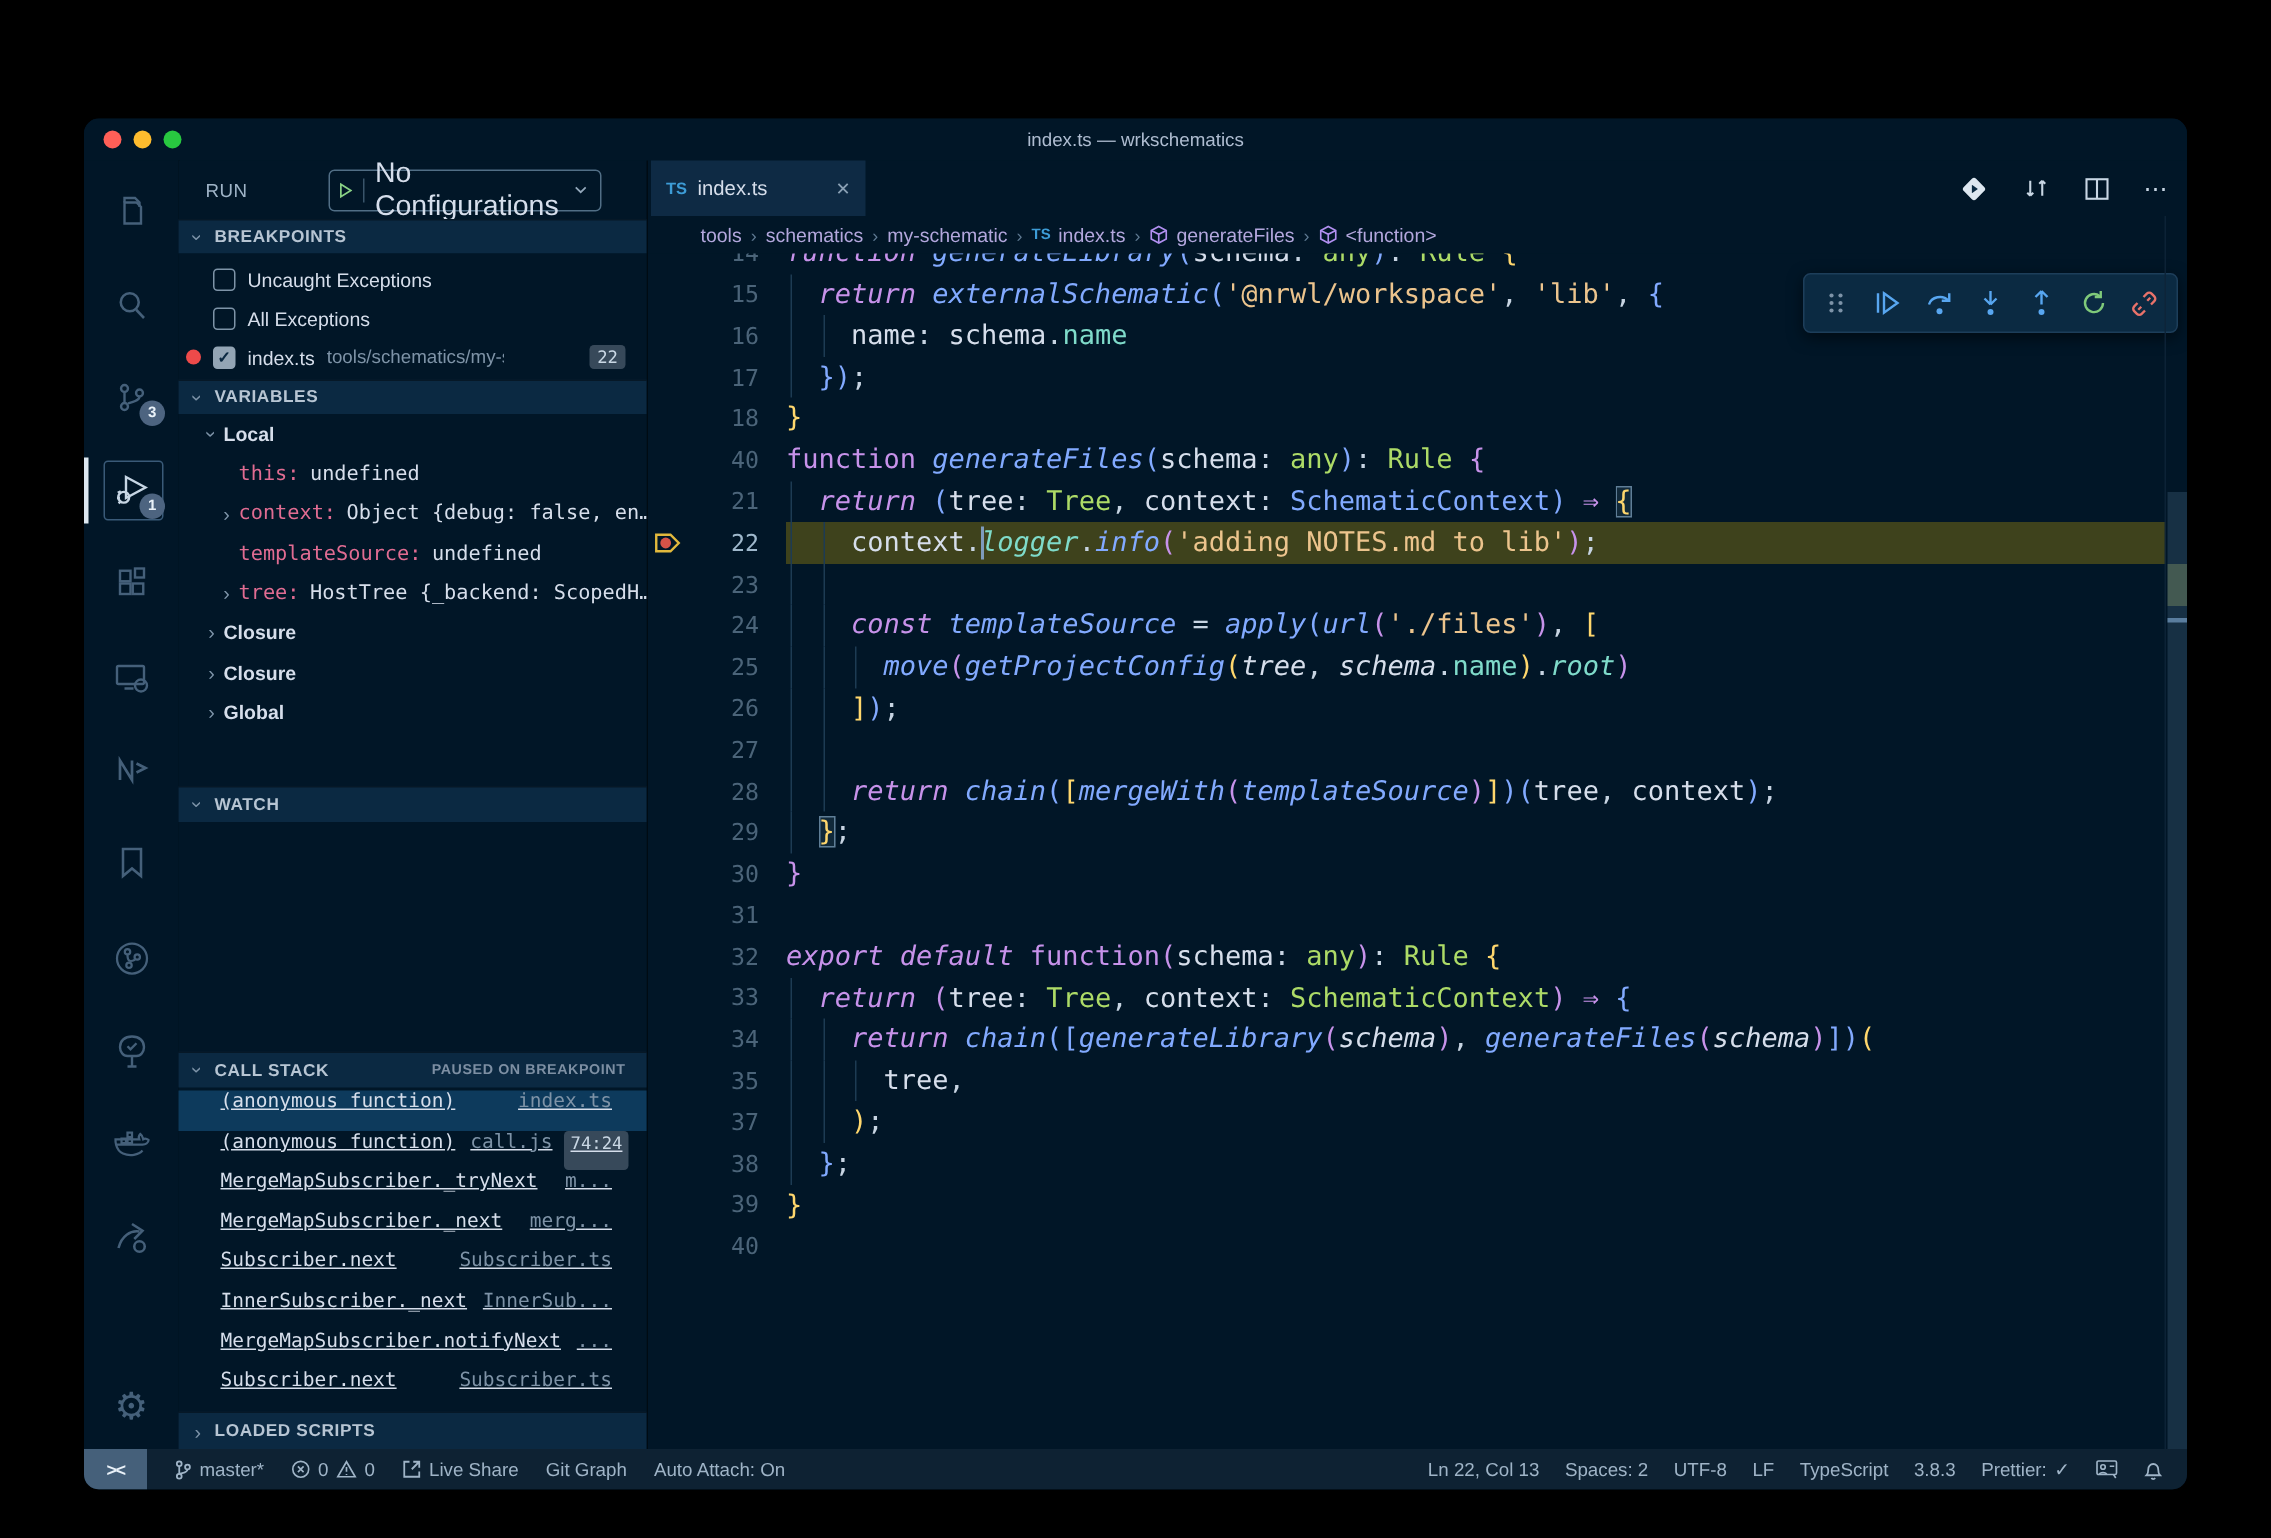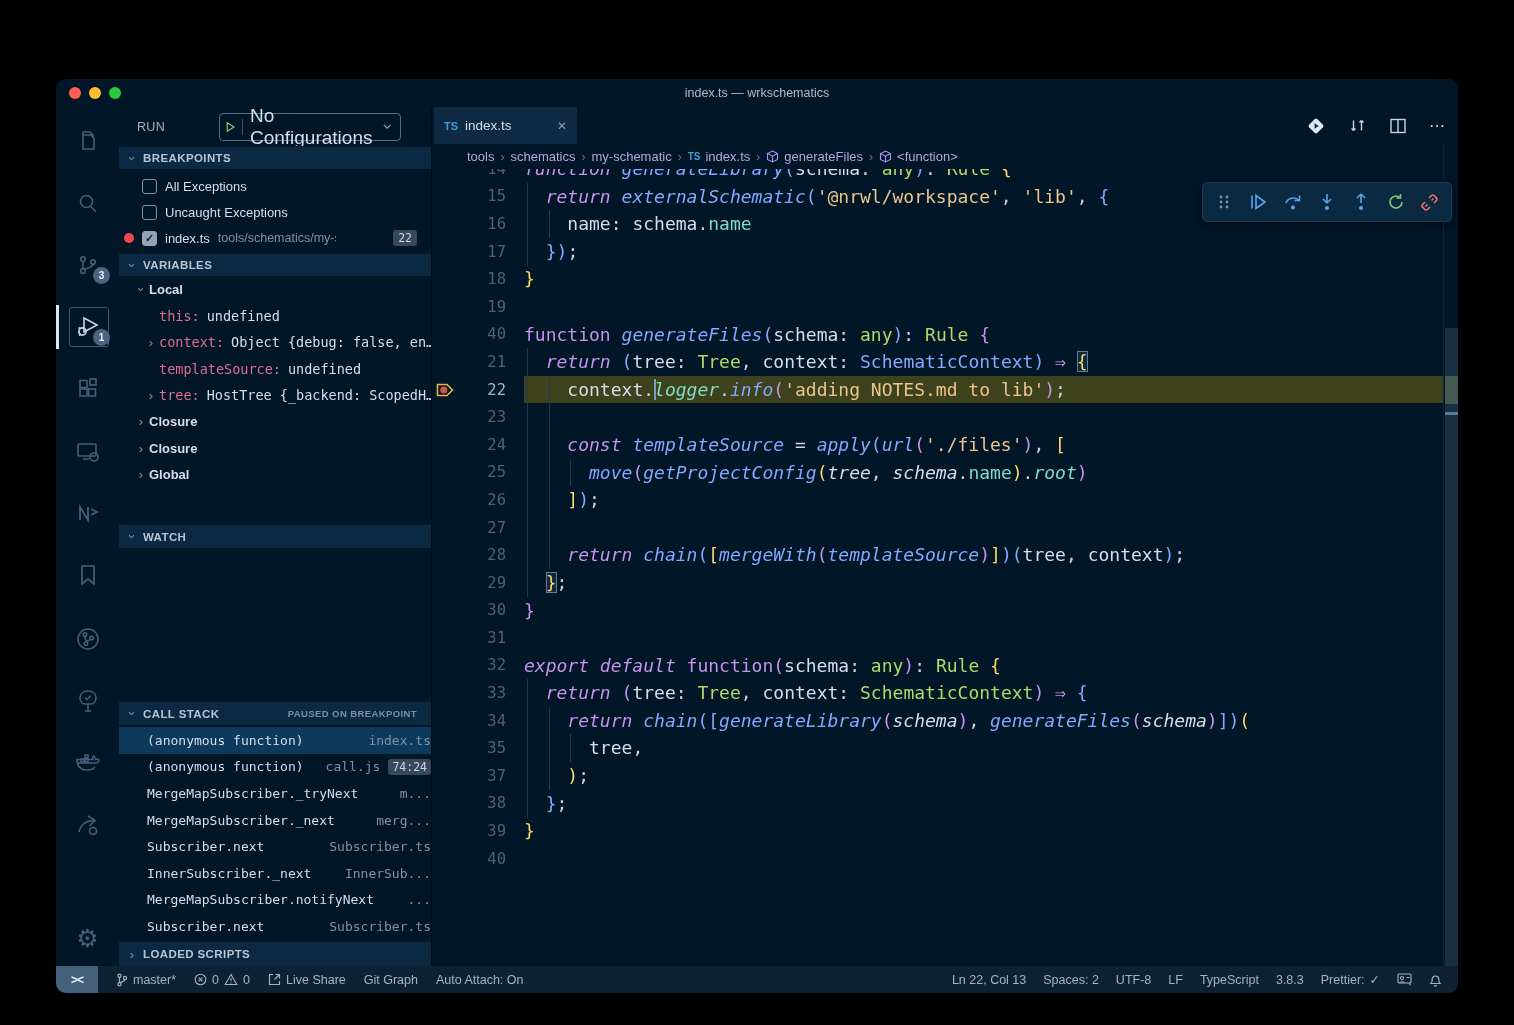--- a/index.html
+++ b/index.html
@@ -52,22 +52,22 @@
   .mini-badge{margin-left:auto;margin-right:14px;background:#37495a;color:#c9d7e4;border-radius:3px;
               font-size:11.5px;padding:1px 5px;font-family:"DejaVu Sans Mono",monospace;}
   
   .var-row{height:26.5px;display:flex;align-items:center;font-family:"DejaVu Sans Mono",monospace;font-size:13.5px;color:#d6deeb;white-space:nowrap;overflow:hidden;}
   .var-row .chev{flex:0 0 16px;font-family:"Liberation Sans",sans-serif;}
   .var-name{color:#e06c92;margin-right:7px;}
   .var-label{font-family:"Liberation Sans",sans-serif;font-weight:bold;font-size:13px;}
   .var-value{color:#d6deeb;}
   
   .cs-status{margin-left:auto;margin-right:14px;color:#7d8fa3;font-size:9.5px;letter-spacing:.4px;}
-  .cs-row{height:26.6px;display:flex;align-items:center;padding:0 0 0 28px;
-          font-family:"DejaVu Sans Mono",monospace;font-size:13px;color:#d6deeb;white-space:nowrap;}
+  .cs-row{height:26.6px;display:flex;padding:0 23px 0 28px;
+          font-family:"DejaVu Sans Mono",monospace;font-size:13px;color:#d6deeb;white-space:nowrap;text-decoration:underline;}
   .cs-row.selected{background:#0d3a5c;}
   .cs-file{margin-left:auto;color:#7e93a7;padding-left:10px;}
   .cs-badge{margin-left:8px;background:#37495a;color:#c9d7e4;border-radius:3px;font-size:11.5px;padding:1px 4px;}
   
   .editor{position:absolute;left:376px;top:28px;right:0;bottom:27px;background:#011627;}
   .tabrow{position:absolute;left:0;top:0;right:0;height:37px;background:#011627;}
   .tab{position:absolute;left:2px;top:0;width:143px;height:37px;background:#0e2a44;display:flex;align-items:center;
        padding:0 10px;box-sizing:border-box;gap:7px;}
   .ts-chip{color:#3d9cd6;font-size:11px;font-weight:bold;font-family:"Liberation Sans",sans-serif;}
   .tab-label{color:#d6deeb;font-size:13.5px;}
@@ -246,25 +246,25 @@
       <div class="console-btn">&gt;</div>
     </div>
 
     <div class="sect-head" style="position:absolute;top:39px;left:0;right:0;height:23px">
       <span class="chev down">›</span>
       <span>BREAKPOINTS</span>
     </div>
     <div class="pane" style="position:absolute;top:62px;left:0;right:0;height:84px;padding-top:4px" id="bp-list">
           <div class="bp-row">
             <div class="cbox"></div>
-            <span>All Exceptions</span>
+            <span>Uncaught Exceptions</span>
           </div>
           <div class="bp-row">
             <div class="cbox"></div>
-            <span>Uncaught Exceptions</span>
+            <span>All Exceptions</span>
           </div>
           <div class="bp-row">
             <div class="bp-dot"></div>
             <div class="cbox checked">✓</div>
             <span>index.ts</span>
             <span class="bp-path">tools/schematics/my-sch...</span>
             <span class="mini-badge">22</span>
           </div>
         </div>
 
@@ -422,27 +422,20 @@
                 <div class="lnum">17</div>
               </div>
               <div class="lcontent"><div class="guide" style="left: 3px;"></div><span style="position: relative;"><span class="tk-p">  </span><span class="tk-pb">})</span><span class="tk-p">;</span></span></div>
             </div>
             <div class="code-line">
               <div class="gutter">
                 <div class="bp-margin"></div>
                 <div class="lnum">18</div>
               </div>
               <div class="lcontent"><span style="position: relative;"><span class="tk-pg">}</span></span></div>
-            </div>
-            <div class="code-line">
-              <div class="gutter">
-                <div class="bp-margin"></div>
-                <div class="lnum">19</div>
-              </div>
-              <div class="lcontent"><span style="position: relative;"></span></div>
             </div>
             <div class="code-line">
               <div class="gutter">
                 <div class="bp-margin"></div>
                 <div class="lnum">40</div>
               </div>
               <div class="lcontent"><span style="position: relative;"><span class="tk-ku">function </span><span class="tk-fn">generateFiles</span><span class="tk-pb">(</span><span class="tk-v">schema</span><span class="tk-p">: </span><span class="tk-ty">any</span><span class="tk-pb">)</span><span class="tk-p">: </span><span class="tk-ty">Rule</span><span class="tk-p"> </span><span class="tk-pp">{</span></span></div>
             </div>
             <div class="code-line">
               <div class="gutter">

